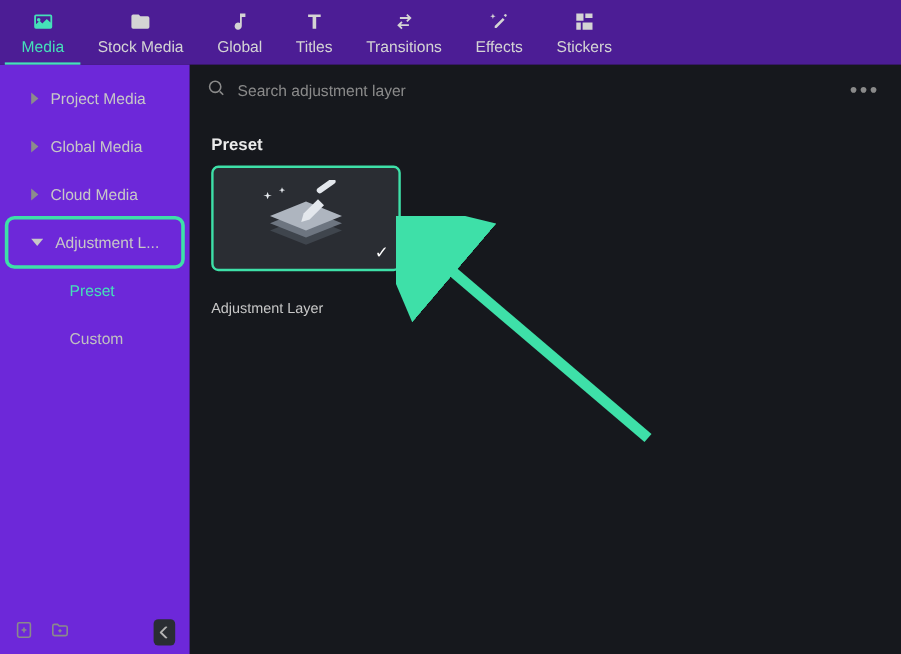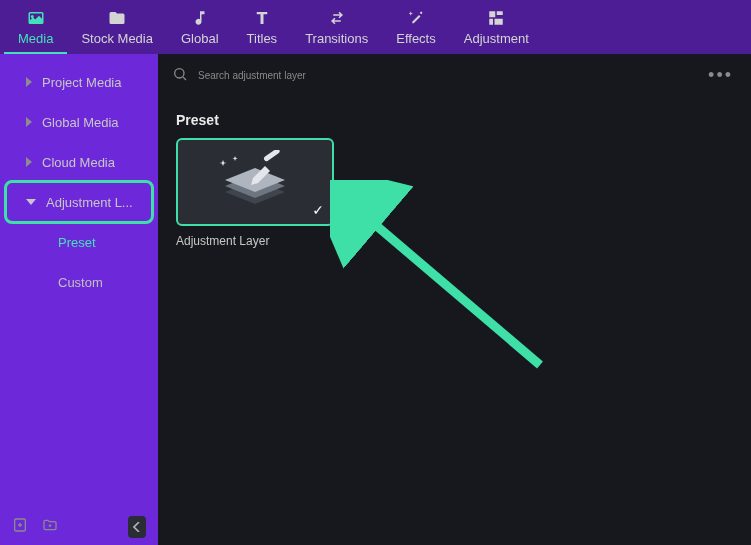--- a/index.html
+++ b/index.html
@@ -135,21 +135,21 @@
   gap: 10px;
   border-bottom: 1px solid transparent;
 }
 .search-row .search-icon { color: #8a8a8a; }
 .search-row input {
   flex: 1;
   background: transparent;
   border: none;
   outline: none;
   color: #f0abfc;
-  font-size: 10px;
+  font-size: 13px;
 }
 .search-row input::placeholder { color: #8a8a8a; }
 .search-row .more {
   color: #8a8a8a;
   letter-spacing: 2px;
   font-size: 18px;
   cursor: pointer;
   padding: 0 4px;
 }
 
@@ -181,21 +181,21 @@
 }
 .thumb .checkmark {
   position: absolute;
   right: 8px; bottom: 6px;
   color: #ffffff;
   font-size: 14px;
 }
 .thumb-label {
   font-size: 12px;
   color: #c7c7c7;
-  padding-top: 8px;
+  padding-top: 24px;
 }
 
 .annotation-arrow {
   position: absolute;
   pointer-events: none;
 }
 </style>
 </head>
 <body>
 
@@ -255,21 +255,21 @@
     <span>Effects</span>
   </div>
 
 
   <div class="top-tab">
     <span class="tab-icon">
       <svg width="18" height="18" viewBox="0 0 24 24">
           <path d="M3 3h8v8H3V3zm10 0h8v5h-8V3zM3 13h5v8H3v-8zm7 0h11v8H10v-8z"></path>
         </svg>
     </span>
-    <span>Adjustment</span>
+    <span>Stickers</span>
   </div>
 
 </div>
 
 <div class="main">
 
   <div class="sidebar">
     <div class="sidebar-items">
 
       <div class="side-item">

